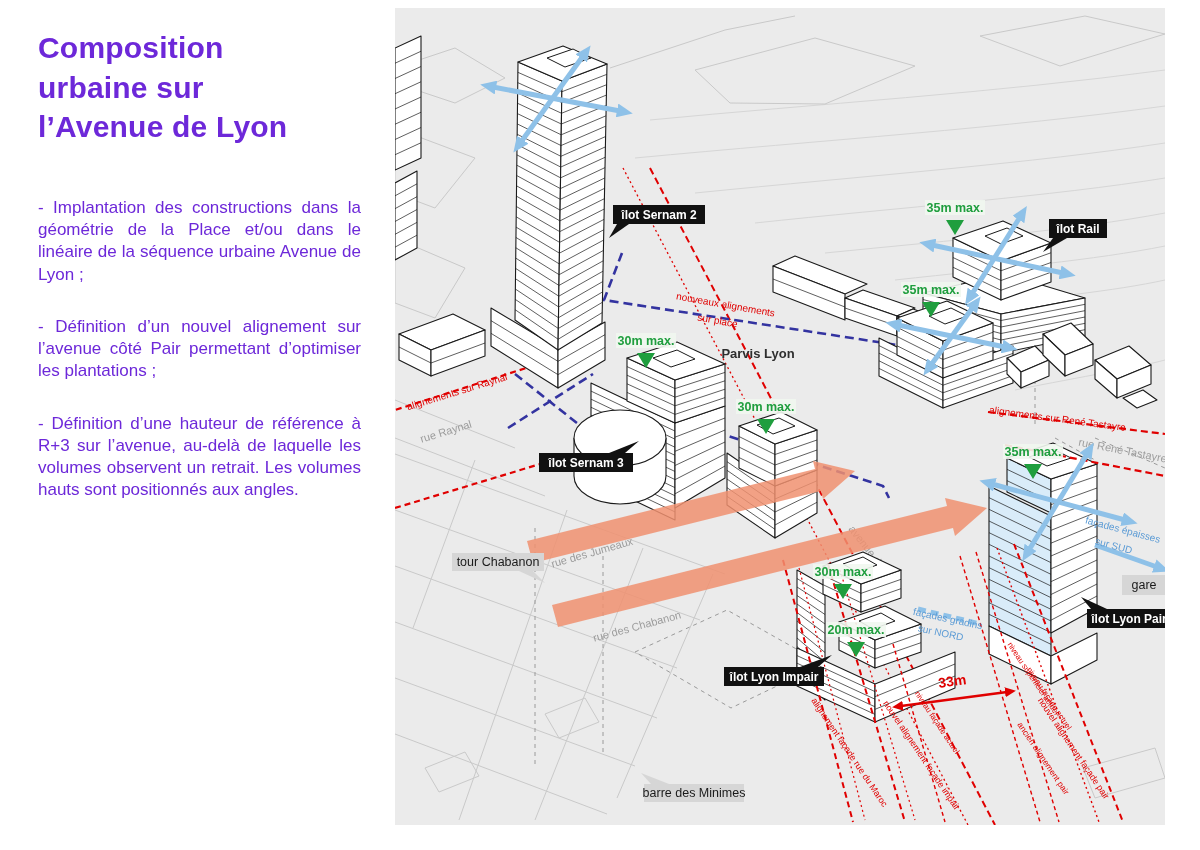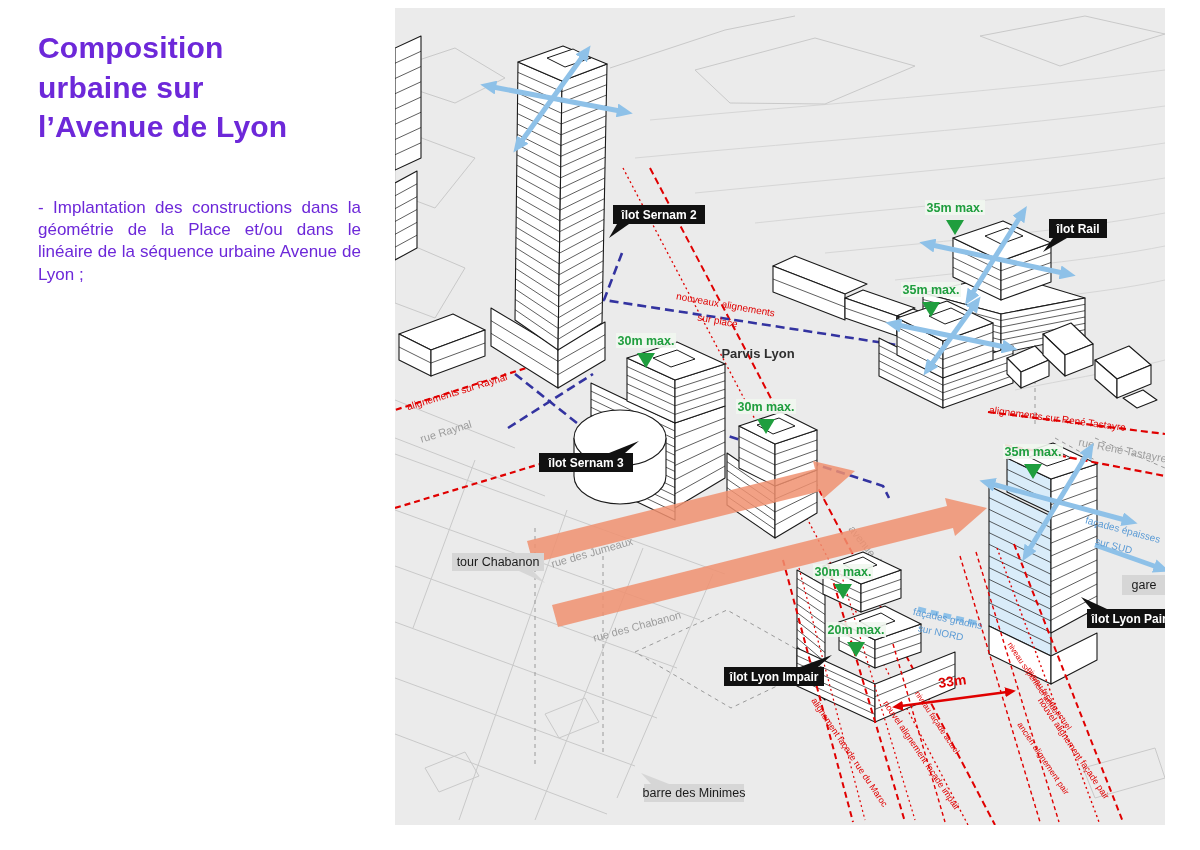--- a/index.html
+++ b/index.html
@@ -34,20 +34,22 @@
 </head>
 <body>
 
 <div class="page">
 
   <div class="left-col">
     <h1>Composition
 urbaine sur
 l’Avenue de Lyon</h1>
     <p>- Implantation des constructions dans la géométrie de la Place et/ou dans le linéaire de la séquence urbaine Avenue de Lyon ;</p>
+    <p>- Définition d’un nouvel alignement sur l’avenue côté Pair permettant d’optimiser les plantations ;</p>
+    <p>- Définition d’une hauteur de référence à R+3 sur l’avenue, au-delà de laquelle les volumes observent un retrait. Les volumes hauts sont positionnés aux angles.</p>
   </div>
 
   <div class="diagram">
   <svg viewBox="0 0 770 817" width="770" height="817">
     <defs>
       <marker id="mblue" orient="auto-start-reverse" markerUnits="userSpaceOnUse" markerWidth="16" markerHeight="14" refX="3" refY="7">
         <path d="M0,0 L16,7 L0,14 z" fill="#8ec1e8"></path>
       </marker>
       <marker id="mred" orient="auto-start-reverse" markerUnits="userSpaceOnUse" markerWidth="11" markerHeight="10" refX="2" refY="5">
         <path d="M0,0 L11,5 L0,10 z" fill="#e00000"></path>

